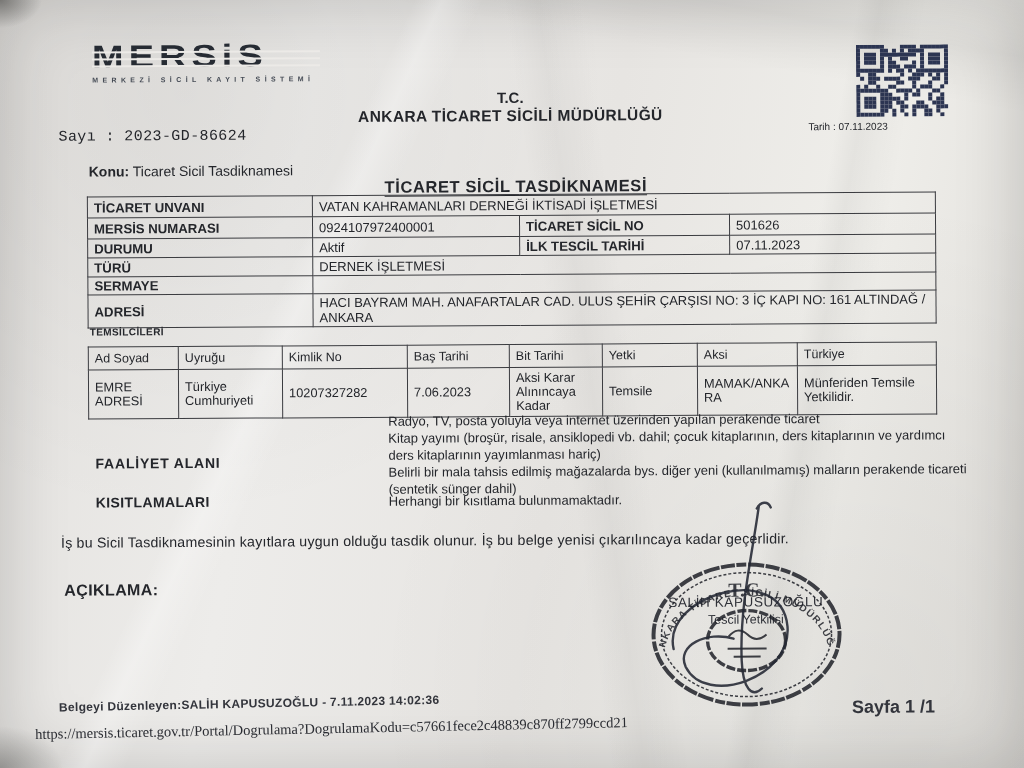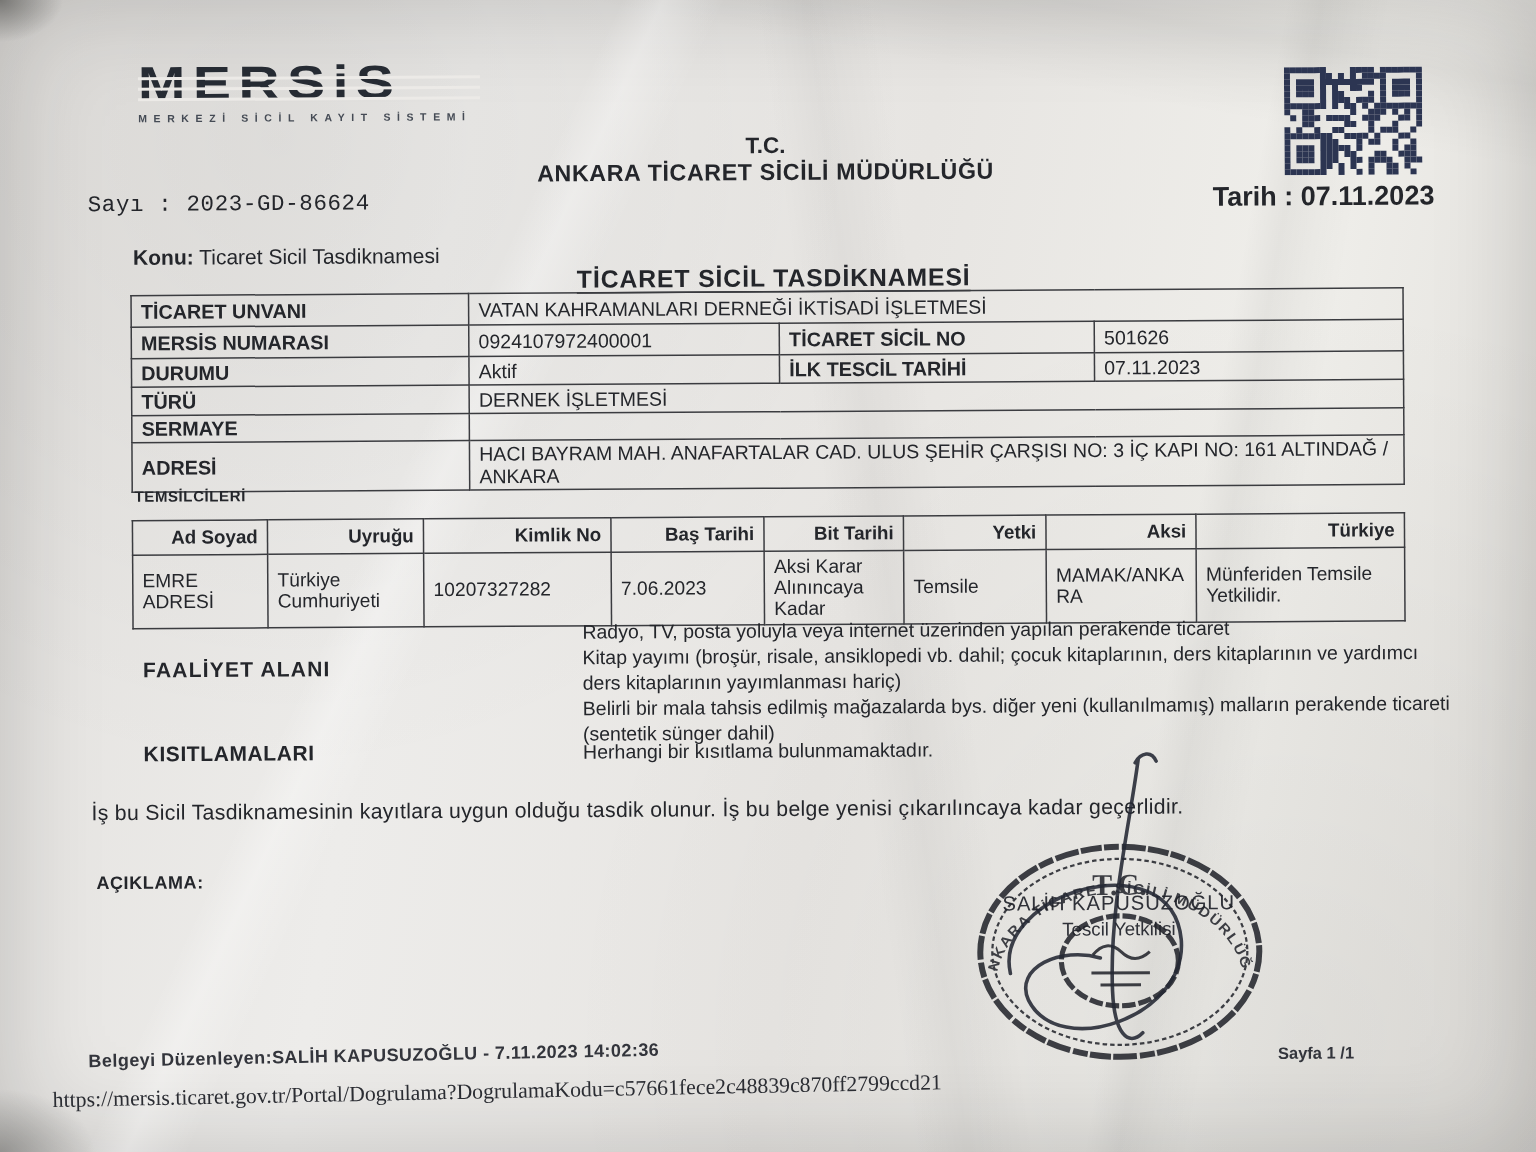--- a/index.html
+++ b/index.html
@@ -38,55 +38,55 @@
   .logo-stripe{position:absolute;left:0;width:228px;height:2px;background:#eceae7;}
   .logo-sub{margin-top:0;font-size:7px;font-weight:bold;letter-spacing:4.4px;color:#454b55;}
 
   
   .qr{left:858px;top:47px;width:92px;height:72px;}
 
   
   .hdr-tc{left:312px;top:89px;width:400px;text-align:center;font-weight:bold;font-size:15px;}
   .hdr-office{left:212px;top:107px;width:600px;text-align:center;font-weight:bold;font-size:15.5px;letter-spacing:.4px;}
   .sayi{left:60px;top:126px;font-size:15px;letter-spacing:.4px;font-family:Liberation Mono, monospace;}
-  .tarih{left:810px;top:123px;font-size:18px;font-weight:bold;}
+  .tarih{left:810px;top:123px;font-size:10px;font-weight:normal;}
   .konu{left:90px;top:161px;font-size:14px;}
   .doc-title{left:297px;top:177px;width:440px;text-align:center;font-size:16.5px;font-weight:bold;letter-spacing:.6px;
     text-decoration:underline;text-underline-offset:3px;}
 
   
   table{border-collapse:collapse;table-layout:fixed;}
   td,th{border:1.6px solid #3b3c40;padding:1px 6px;overflow:hidden;}
   .t1{left:88px;top:194px;width:848px;}
   .t1 td{font-size:13px;line-height:15px;vertical-align:middle;}
   .t1 .lab{font-weight:bold;font-size:13.2px;}
   .t2-title{left:90px;top:324px;font-size:10px;font-weight:bold;letter-spacing:.4px;}
   .t2{left:88px;top:344px;width:848px;}
-  .t2 th{font-weight:bold;font-size:12.5px;text-align:right;height:20px;vertical-align:middle;}
+  .t2 th{font-weight:normal;font-size:12.5px;text-align:left;height:20px;vertical-align:middle;}
   .t2 td{font-size:12.8px;line-height:14px;height:46px;vertical-align:middle;word-break:break-word;}
 
   
-  .act-label{left:95px;top:436px;font-size:14px;font-weight:bold;letter-spacing:.8px;}
+  .act-label{left:95px;top:453px;font-size:14px;font-weight:bold;letter-spacing:.8px;}
   .act-text{left:388px;top:412px;width:585px;font-size:13px;line-height:17px;}
   .rest-label{left:95px;top:492px;font-size:14px;font-weight:bold;letter-spacing:.4px;}
   .rest-text{left:388px;top:493px;width:560px;font-size:13px;}
   .closing{left:60px;top:530px;width:862px;font-size:14.2px;line-height:21px;letter-spacing:.2px;}
-  .aciklama{left:63px;top:579px;font-size:12px;font-weight:bold;letter-spacing:.4px;}
+  .aciklama{left:63px;top:579px;font-size:16px;font-weight:bold;letter-spacing:.4px;}
 
   
   .sig-name-block{left:612px;top:596px;width:265px;text-align:center;z-index:1;color:#2f3138;}
   .sig-name{font-size:13.5px;letter-spacing:.6px;}
   .sig-title{font-size:12.5px;margin-top:3px;}
   .stamp{left:645px;top:560px;width:200px;height:150px;z-index:2;opacity:.85;}
   .signature{left:620px;top:500px;width:260px;height:220px;z-index:3;opacity:.88;}
 
   
   .issued{left:57px;top:695px;font-size:12px;font-weight:bold;letter-spacing:.3px;color:#33353c;transform:rotate(-0.8deg);}
   .url{left:33px;top:719px;font-size:14.5px;font-family:"Liberation Serif",serif;color:#2b2d33;transform:rotate(-0.8deg);}
-  .pageno{left:850px;top:699px;font-size:11px;font-weight:bold;color:#33353c;text-align:right;}
+  .pageno{left:850px;top:699px;font-size:18px;font-weight:bold;color:#33353c;text-align:right;}
 </style>
 </head>
 <body>
 
 <div class="page">
   <div class="content">
 
     <div class="abs logo">
       <div class="logo-name">MERSiS</div>
       <div class="logo-stripe" style="top:9px;"></div>

